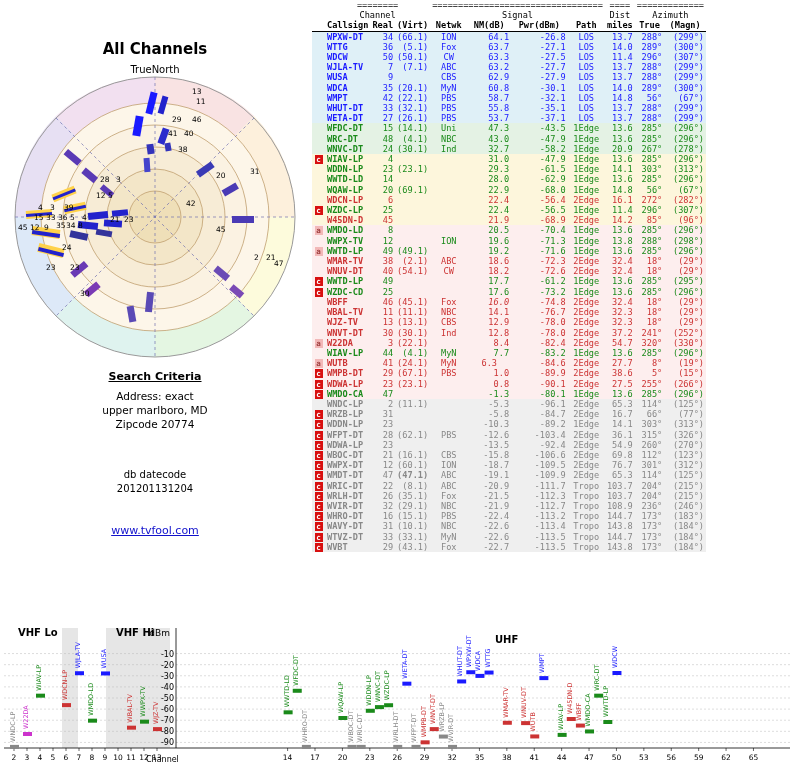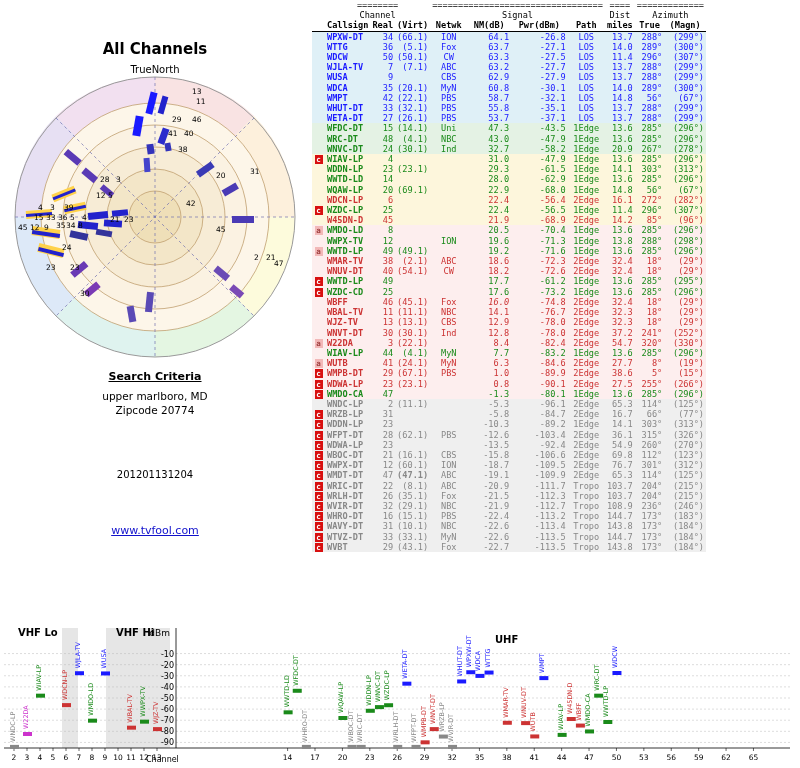--- a/index.html
+++ b/index.html
@@ -167,24 +167,26 @@
         <text x="116" y="152">23</text>
       <text x="88" y="128">12</text>
         <text x="100" y="128">5</text>
       <text x="92" y="112">28</text>
         <text x="108" y="112">3</text>
     </g>
   </svg>
 
   <div id="search-criteria">
     <div class="sc-title">Search Criteria</div>
+    <div class="sc-line">Address: exact</div>
     <div class="sc-line">upper marlboro, MD</div>
     <div class="sc-line">Zipcode 20774</div>
   </div>
   <div id="dbdate">
+    <div>db datecode</div>
     <div>201201131204</div>
   </div>
   <div id="tvfool-link">www.tvfool.com</div>
 </div>
 
 <div class="panel" id="table-panel">
   <table class="sig">
     <thead>
       <tr>
         <td></td>
@@ -635,21 +637,21 @@
           <td class="c-num" style="color: rgb(26, 138, 26);">13.6</td>
           <td class="c-num" style="color: rgb(26, 138, 26);">285°</td>
           <td class="c-num" style="color: rgb(26, 138, 26);">(296°)</td>
         </tr>
         <tr style="background: rgb(253, 238, 238);">
           <td class="warn-cell"><span class="w-adj">a</span></td>
           <td class="c-call" style="color: rgb(204, 51, 51);">WUTB</td>
           <td class="c-num" style="color: rgb(204, 51, 51);">41</td>
           <td class="c-num" style="color: rgb(204, 51, 51);">(24.1)</td>
           <td class="c-ctr" style="color: rgb(204, 51, 51);">MyN</td>
-          <td class="c-num" style="color: rgb(204, 51, 51);">6.3</td>
+          <td class="c-num" style="color: rgb(204, 51, 51); text-align: center;">6.3</td>
           <td class="c-num" style="color: rgb(204, 51, 51);">-84.6</td>
           <td class="c-ctr" style="color: rgb(204, 51, 51);">2Edge</td>
           <td class="c-num" style="color: rgb(204, 51, 51);">27.7</td>
           <td class="c-num" style="color: rgb(204, 51, 51);">8°</td>
           <td class="c-num" style="color: rgb(204, 51, 51);">(19°)</td>
         </tr>
         <tr style="background: rgb(253, 238, 238);">
           <td class="warn-cell"><span class="w-co">c</span></td>
           <td class="c-call" style="color: rgb(204, 51, 51);">WMPB-DT</td>
           <td class="c-num" style="color: rgb(204, 51, 51);">29</td>

